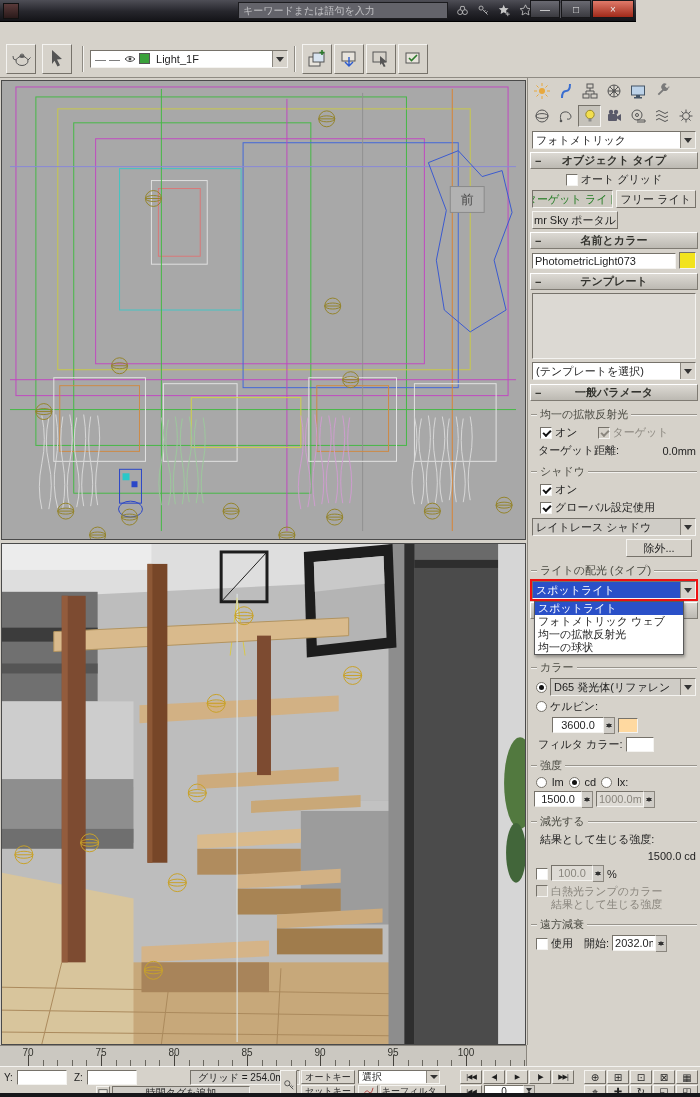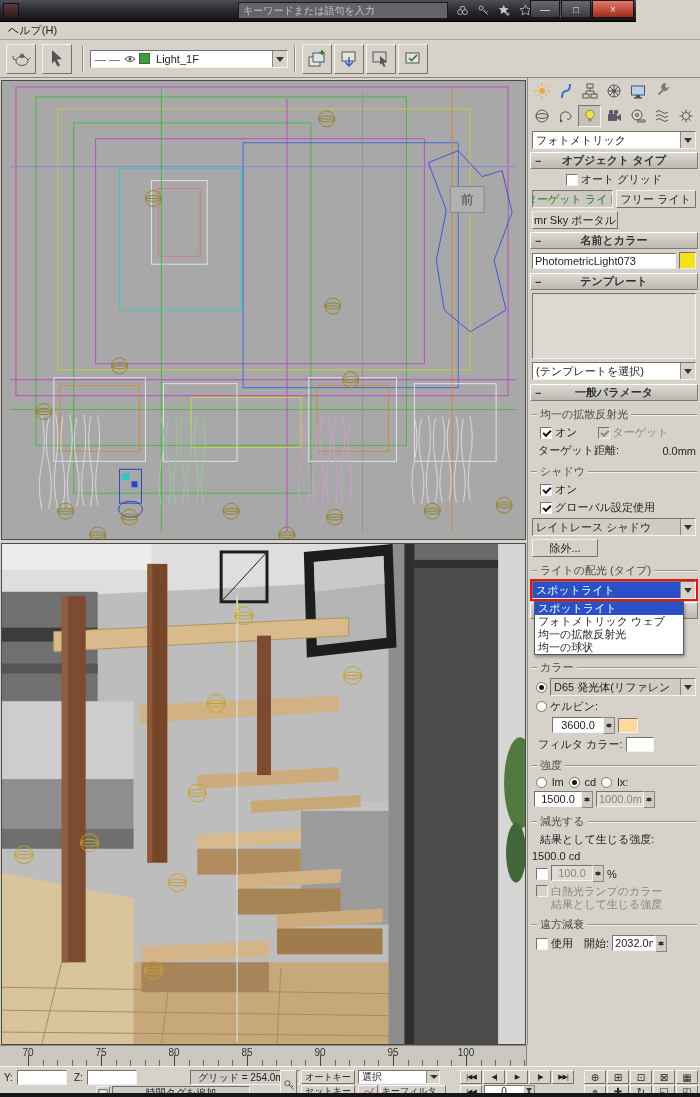--- a/index.html
+++ b/index.html
@@ -132,23 +132,20 @@
       <span>?</span>
         <i class="dda"></i>
     </div>
     <div class="winbtns">
       <div class="winbtn">—</div>
       <div class="winbtn">□</div>
       <div class="winbtn close">×</div>
     </div>
   </div>
 
-  <div class="menubar">
-    <div class="menu-item">ヘルプ(H)</div>
-  </div>
 
   <div class="toolbar">
     <div class="tb-btn" style="left:6px">
       <svg viewBox="0 0 20 20" fill="none" stroke="#555">
           <ellipse cx="11" cy="12" rx="6" ry="4.5"></ellipse>
           <path d="M5 11Q1.5 11 2 7M17 11l2.5-2.5M9 7.5q0-2.5 2-2.5t2 2.5"></path>
           <ellipse cx="11" cy="7.5" rx="2.2" ry="0.9"></ellipse>
         </svg>
     </div>
     <div class="tb-btn" style="left:42px">
@@ -507,21 +504,21 @@
     <div class="prow" style="margin-left:12px">
       <span class="cb checked"></span>
       <span class="lbl">グローバル設定使用</span>
     </div>
     <div class="prow">
       <div class="combo flex1">
         <span class="ct">レイトレース シャドウ</span>
           <span class="cbtn"></span>
       </div>
     </div>
-    <div class="prow" style="margin-right:8px">
+    <div class="prow" style="justify-content:flex-end;margin-right:8px">
       <div class="btn" style="width:66px">除外...</div>
     </div>
     <div class="group">
         <i class="gl s"></i>
         <span>ライトの配光 (タイプ)</span>
         <i class="gl f"></i>
       </div>
 
     <div class="prow rel annot" style="outline-color: rgb(238, 17, 17);">
       <div class="combo flex1">
@@ -592,21 +589,21 @@
         </span>
     </div>
     <div class="group">
         <i class="gl s"></i>
         <span>減光する</span>
         <i class="gl f"></i>
       </div>
     <div class="prow" style="margin-left:12px">
       <span class="lbl">結果として生じる強度:</span>
     </div>
-    <div class="prow" style="justify-content:flex-start">
+    <div class="prow" style="justify-content:flex-end">
       <span class="lbl">1500.0 cd</span>
     </div>
     <div class="prow" style="margin-left:8px">
       <span class="cb"></span>
       <span class="spin dis">
           <input class="field" style="width: 42px;" value="100.0">
           <span class="sp"></span>
         </span>
       <span class="lbl">%</span>
     </div>

